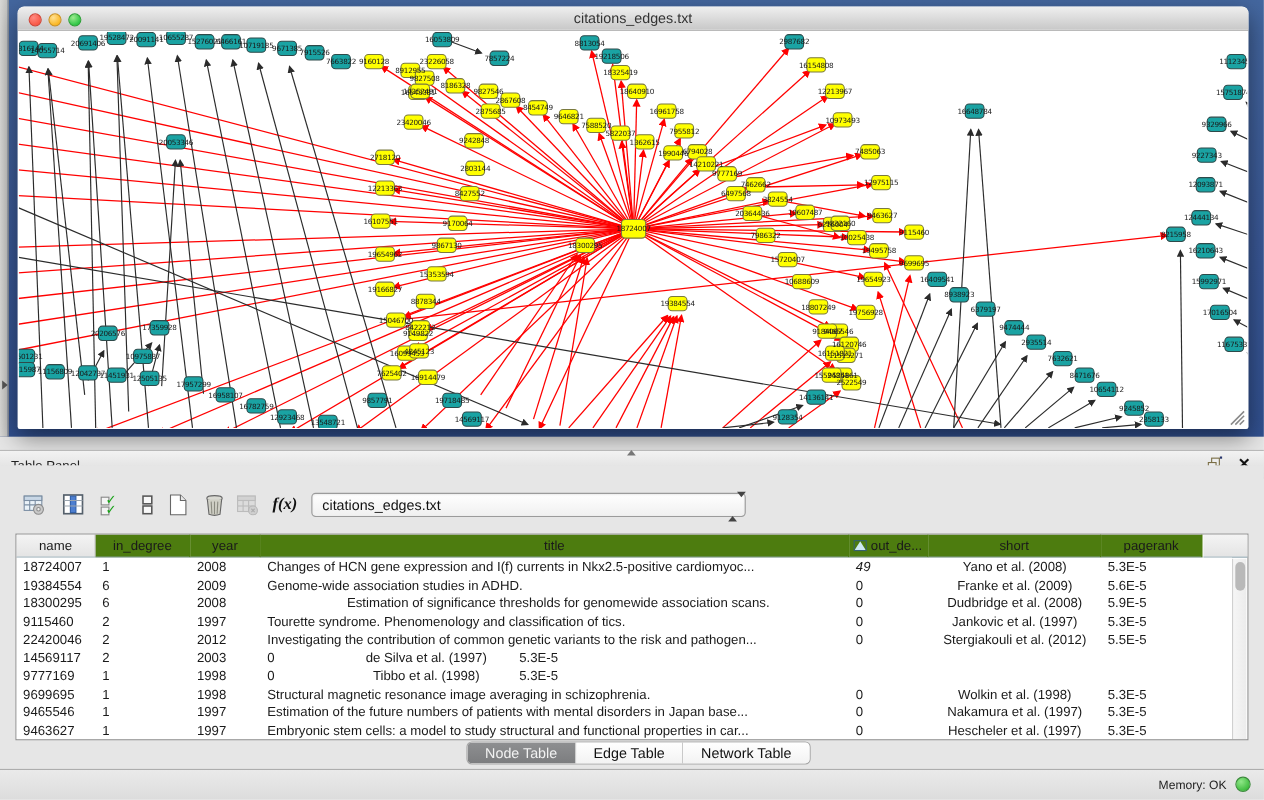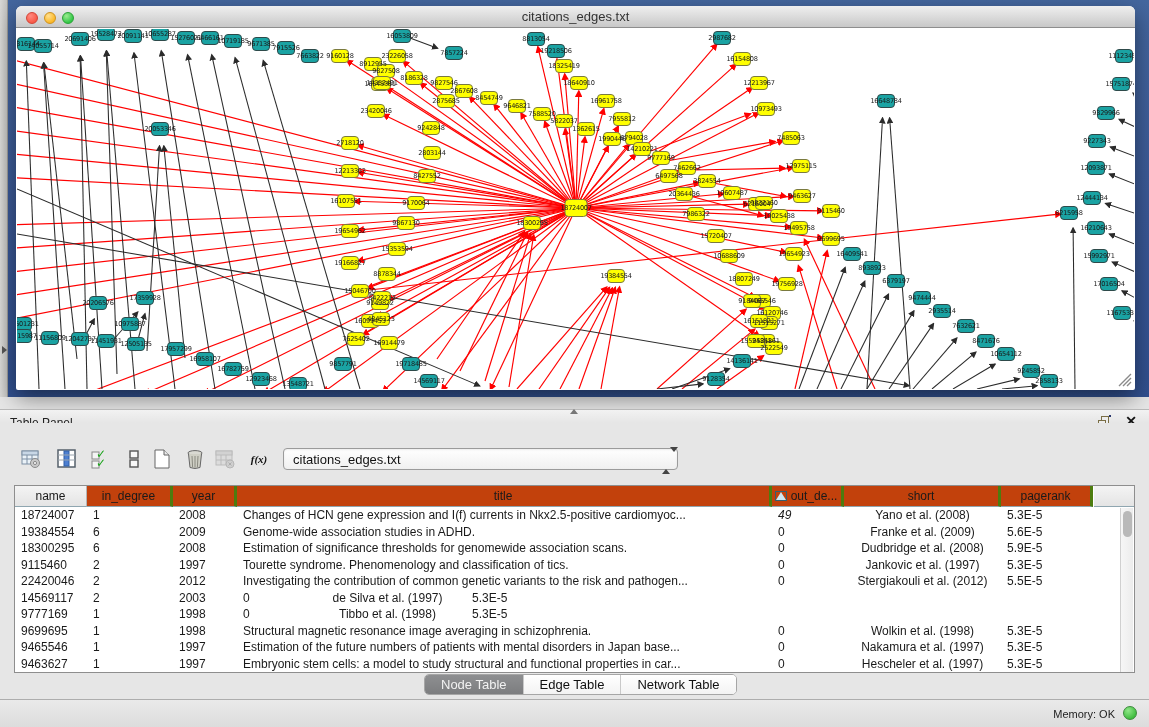--- a/index.html
+++ b/index.html
@@ -46,22 +46,22 @@
   #combo { left:283px; top:25px; width:395px; height:22px; border:1px solid #9B9B9B; border-radius:4px;
     background:linear-gradient(180deg,#FFFFFF,#F0F0F0); box-shadow:inset 0 1px 2px rgba(0,0,0,.08); }
   #combo-value { position:absolute; left:9px; top:3px; font-size:13px; color:#111; }
   #combo-stepper { position:absolute; right:6px; top:3px; width:9px; height:16px; }
   #combo-stepper .up { width:0;height:0;border-left:4px solid transparent;border-right:4px solid transparent;border-bottom:5px solid #444; margin-bottom:2px;}
   #combo-stepper .dn { width:0;height:0;border-left:4px solid transparent;border-right:4px solid transparent;border-top:5px solid #444;}
 
   
   #table-wrap { left:14px; top:62px; width:1121px; height:188px; border:1px solid #8E8E8E; background:#FFF; overflow:hidden; }
   #header-row { position:absolute; left:0; top:0; height:21px; width:1105px; display:flex; }
-  .hcell { height:21px; border-right:3px solid #4d7c0f; border-bottom:1px solid #8FA6B0;
-    font-size:12px; color:#1A1A1A; display:flex; align-items:center; justify-content:center; background:#c2410c; }
+  .hcell { height:21px; border-right:1px solid #4d7c0f; border-bottom:1px solid #8FA6B0;
+    font-size:12px; color:#1A1A1A; display:flex; align-items:center; justify-content:center; background:#4d7c0f; }
   .hcell.gray { background:linear-gradient(180deg,#F4F4F4,#E4E4E4); border-right:1px solid #B5B5B5; }
   .hcell .sort-tri { width:0;height:0;border-left:5px solid transparent;border-right:5px solid transparent;border-bottom:8px solid #CDE8F4; outline:1px solid #35606F; margin-right:5px; }
   #header-fill { position:absolute; left:1079px; top:0; width:42px; height:21px; background:linear-gradient(180deg,#F4F4F4,#E4E4E4); border-bottom:1px solid #8FA6B0; }
   #rows { position:absolute; left:0; top:21px; width:1105px; }
   .trow { display:flex; height:16.5px; background:#FFF; }
   .tcell { font-size:12px; color:#1A1A1A; white-space:nowrap; overflow:hidden; padding-top:1px; }
   .tcell.left { text-align:left; padding-left:6px; }
   .tcell.center { text-align:center; }
   
   #vscroll { position:absolute; right:1px; top:22px; width:13px; height:164px; background:linear-gradient(90deg,#F6F6F6,#ECECEC); border-left:1px solid #D0D0D0; }
@@ -595,21 +595,21 @@
         <rect x="2" y="3" width="16" height="14" fill="#D4D4D4" stroke="#9A9A9A"></rect>
         <rect x="2" y="3" width="16" height="4" fill="#C2C2C2" stroke="#9A9A9A"></rect>
         <line x1="7" y1="7" x2="7" y2="17" stroke="#9A9A9A"></line>
         <line x1="12" y1="7" x2="12" y2="17" stroke="#9A9A9A"></line>
         <line x1="2" y1="12" x2="18" y2="12" stroke="#9A9A9A"></line>
         <circle cx="16" cy="16" r="4" fill="#BDBDBD" stroke="#909090"></circle>
         <path d="M14.5,14.5 L17.5,17.5 M17.5,14.5 L14.5,17.5" stroke="#808080"></path>
       </svg>
   </div>
   <div class="tool-btn" style="left:246px;">
-    <span style="font-family:'Liberation Serif',serif;font-style:italic;font-weight:bold;font-size:11px;color:#111;">f(x)</span>
+    <span style="font-family:'Liberation Serif',serif;font-style:italic;font-weight:bold;font-size:15px;color:#111;">f(x)</span>
   </div>
 
   <div id="combo" class="abs">
     <span id="combo-value">citations_edges.txt</span>
     <span id="combo-stepper"><span class="up"></span><span class="dn"></span></span>
   </div>
 
   <div id="table-wrap" class="abs">
     <div id="header-row">
         <div class="hcell gray" style="width: 72px;">
@@ -652,21 +652,21 @@
           <div class="tcell left" style="width: 64px;">2009</div>
           <div class="tcell left" style="width: 535px;">Genome-wide association studies in ADHD.</div>
           <div class="tcell left" style="width: 72px;">0</div>
           <div class="tcell center" style="width: 157px;">Franke et al. (2009)</div>
           <div class="tcell left" style="width: 92px;">5.6E-5</div>
         </div>
         <div class="trow">
           <div class="tcell left" style="width: 72px;">18300295</div>
           <div class="tcell left" style="width: 86px;">6</div>
           <div class="tcell left" style="width: 64px;">2008</div>
-          <div class="tcell left" style="width: 535px;">Estimation of significance thresholds for genomewide association scans.</div>
+          <div class="tcell left" style="width: 535px; text-align: center;">Estimation of significance thresholds for genomewide association scans.</div>
           <div class="tcell left" style="width: 72px;">0</div>
           <div class="tcell center" style="width: 157px;">Dudbridge et al. (2008)</div>
           <div class="tcell left" style="width: 92px;">5.9E-5</div>
         </div>
         <div class="trow">
           <div class="tcell left" style="width: 72px;">9115460</div>
           <div class="tcell left" style="width: 86px;">2</div>
           <div class="tcell left" style="width: 64px;">1997</div>
           <div class="tcell left" style="width: 535px;">Tourette syndrome. Phenomenology and classification of tics.</div>
           <div class="tcell left" style="width: 72px;">0</div>

